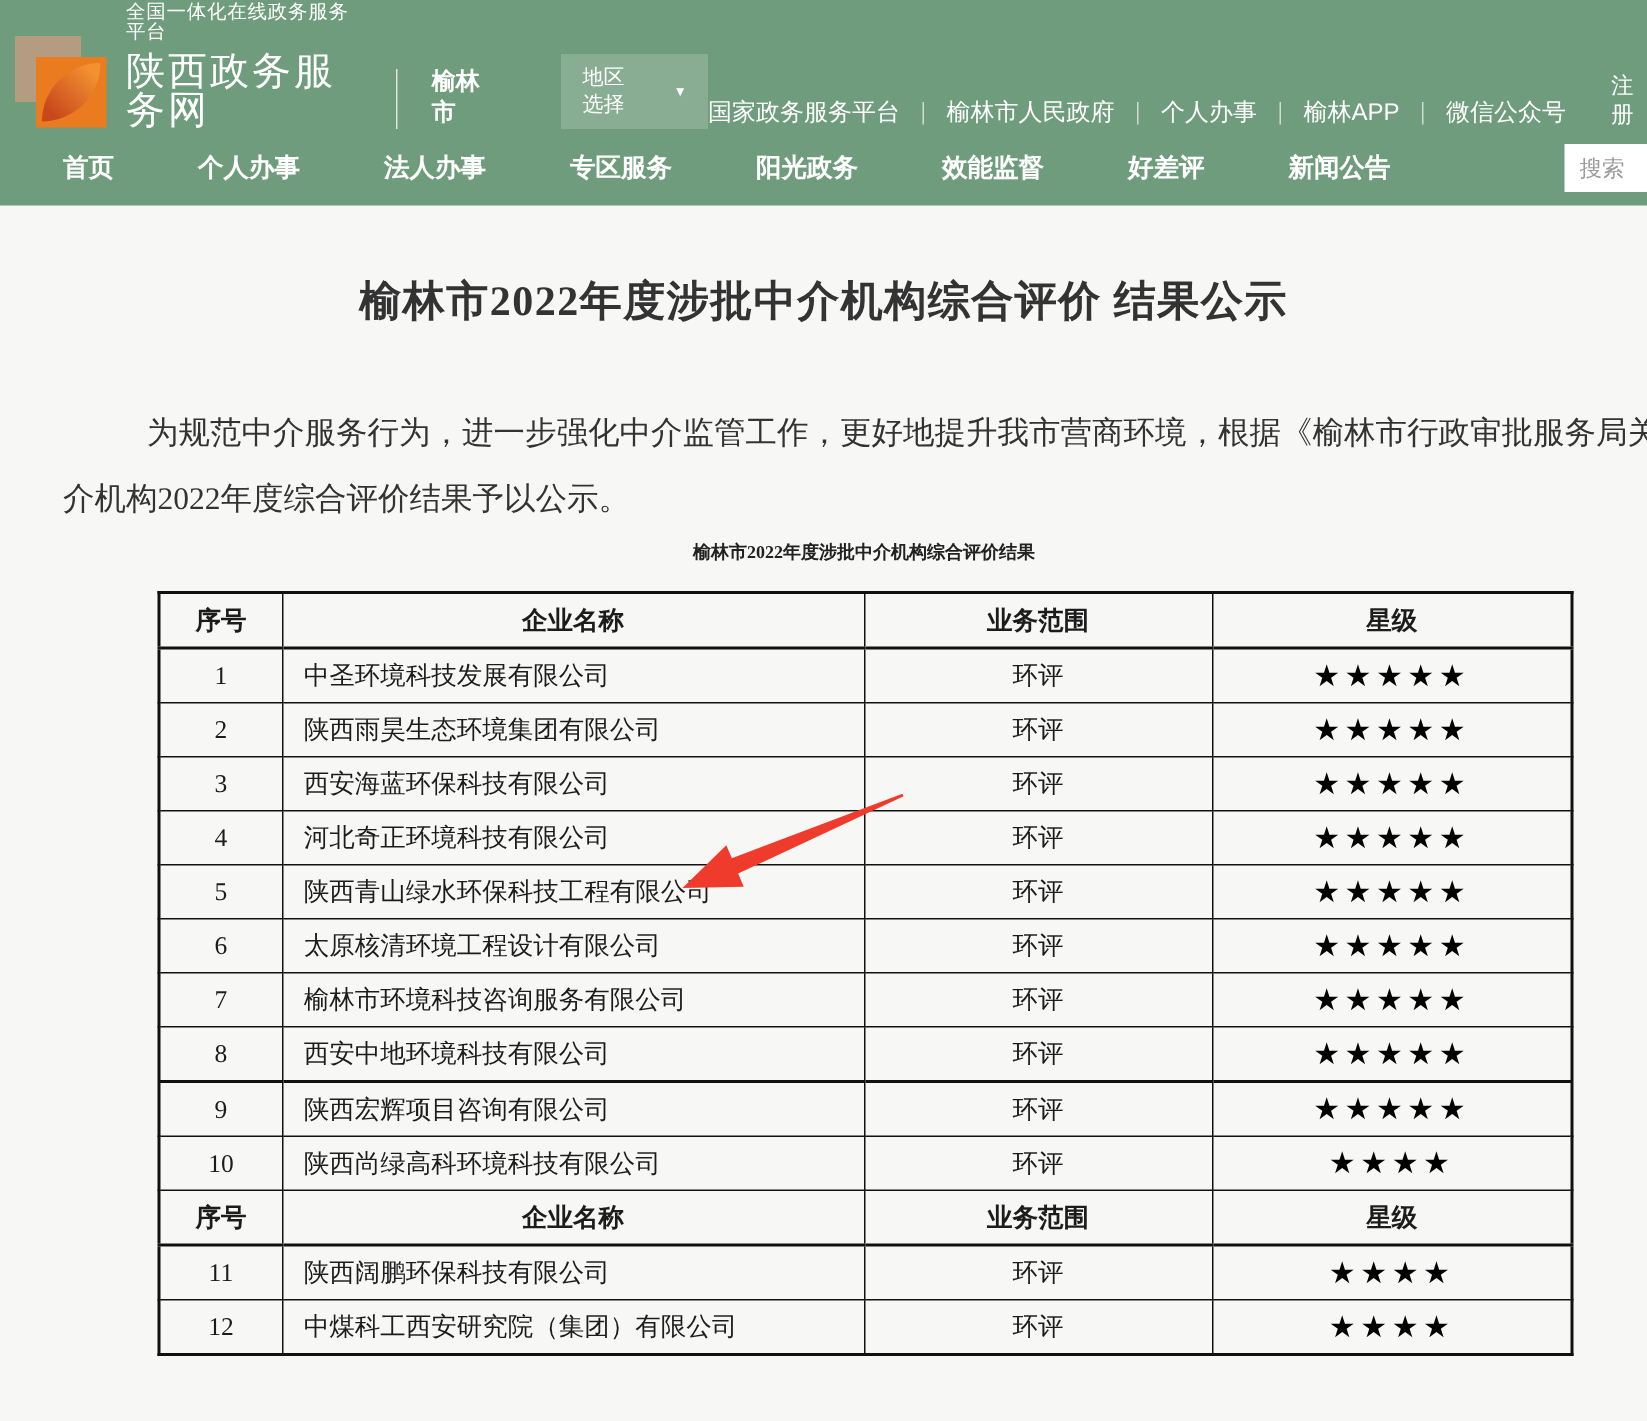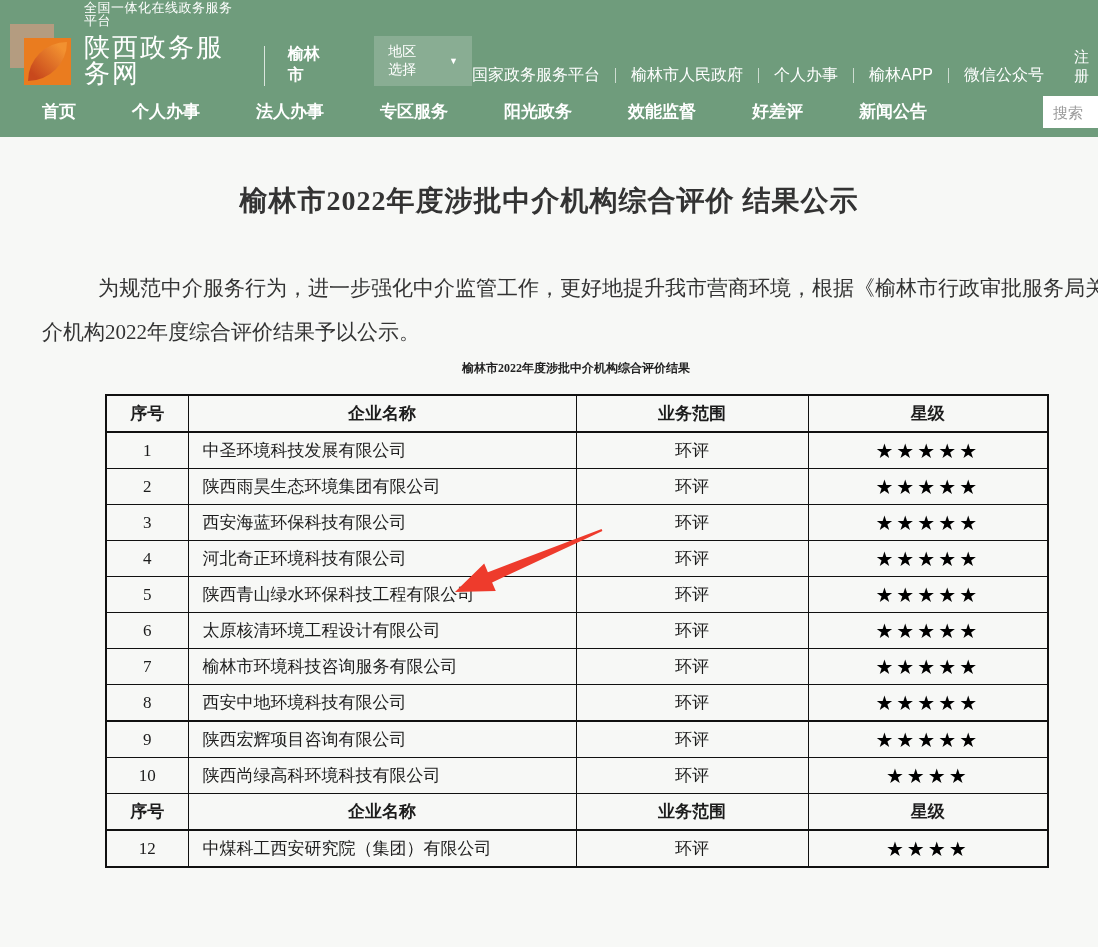--- a/index.html
+++ b/index.html
@@ -195,20 +195,26 @@
           <td class="col-scope">环评</td>
           <td class="col-stars">★★★★</td>
         </tr>
         <tr class="hdr">
           <td>序号</td>
           <td>企业名称</td>
           <td>业务范围</td>
           <td>星级</td>
         </tr>
         <tr>
+          <td class="col-no">11</td>
+          <td class="col-name">陕西阔鹏环保科技有限公司</td>
+          <td class="col-scope">环评</td>
+          <td class="col-stars">★★★★</td>
+        </tr>
+        <tr>
           <td class="col-no">12</td>
           <td class="col-name">中煤科工西安研究院（集团）有限公司</td>
           <td class="col-scope">环评</td>
           <td class="col-stars">★★★★</td>
         </tr>
       </tbody>
   </table>
 </div>
 
 <svg class="arrow-overlay" viewBox="0 0 180 90" xmlns="http://www.w3.org/2000/svg">

